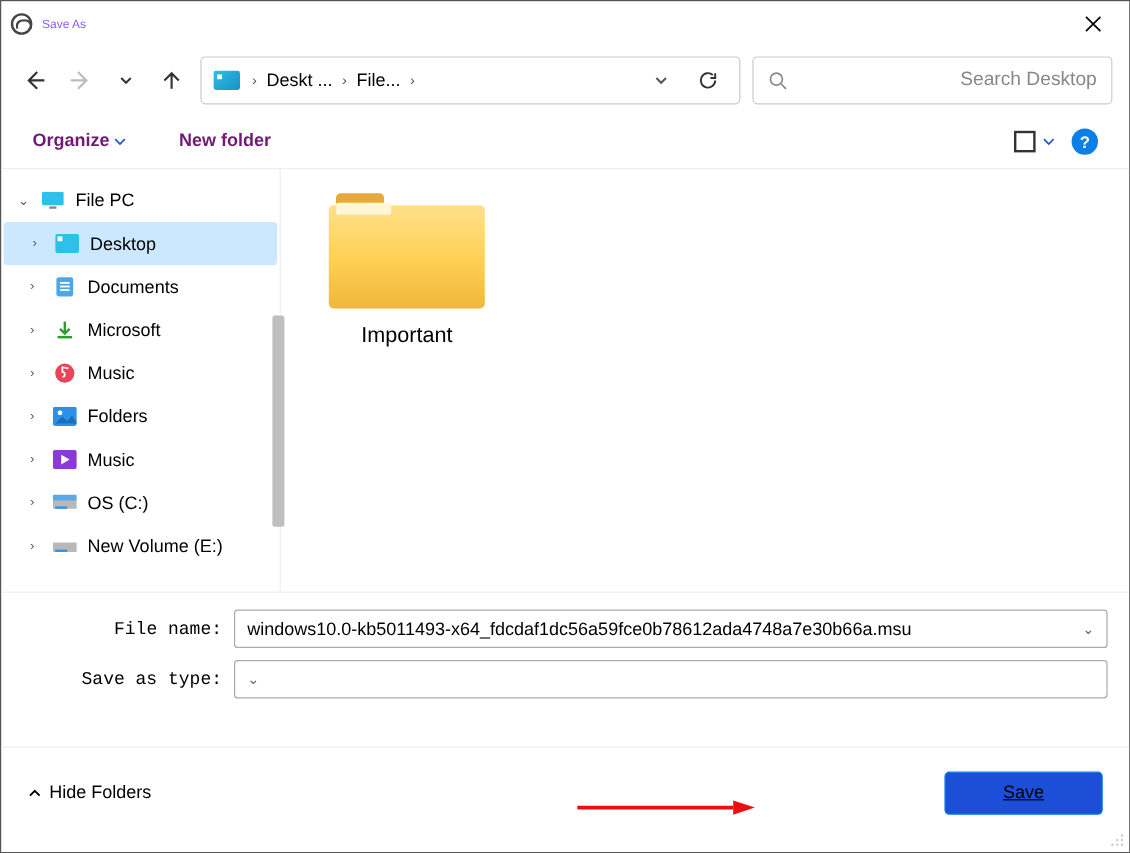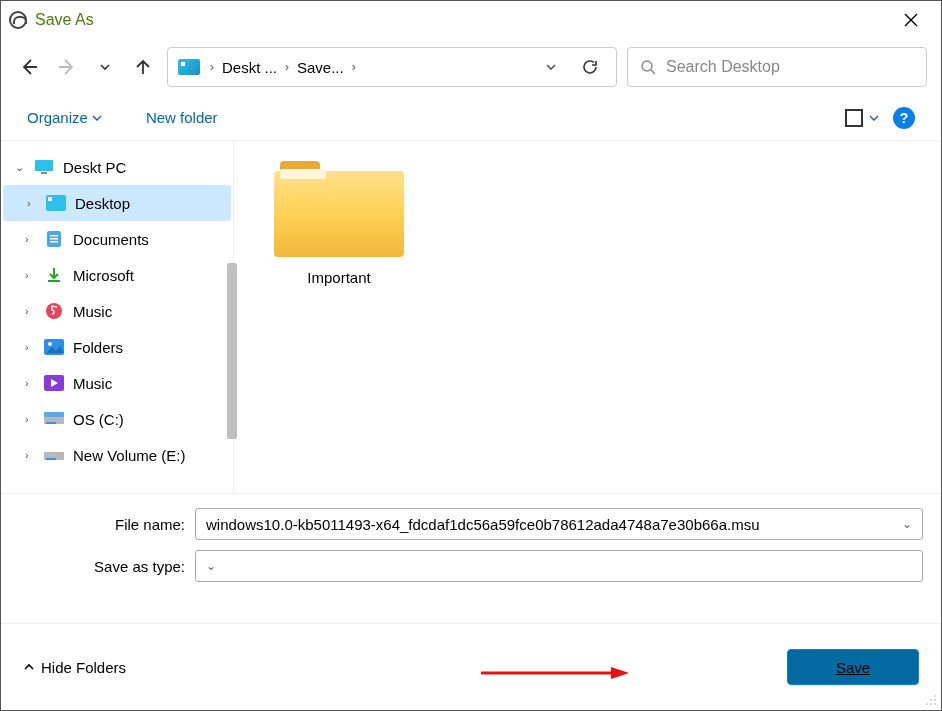--- a/index.html
+++ b/index.html
@@ -2,74 +2,74 @@
 <html><head>
   <meta charset="utf-8">
   <style>
     * { box-sizing: border-box; margin: 0; padding: 0; font-family: "Segoe UI", Tahoma, sans-serif; }
     body { background: #fff; width: 942px; height: 711px; overflow: hidden; position: relative; border: 1px solid #555; }
 
     
     .titlebar { display: flex; align-items: center; height: 38px; padding: 0 8px; }
     .title-icon { width: 18px; height: 18px; border-radius: 50%; border: 2px solid #444; margin-right: 8px; position: relative; }
     .title-icon::after { content: ""; position: absolute; width: 10px; height: 6px; border: 2px solid #444; border-bottom: none; border-radius: 6px 6px 0 0; left: 2px; top: 3px; }
-    .title-text { font-size: 16px; color: #4d7c0f; }
+    .title-text { font-size: 10px; color: #8b5cf6; }
     .close-btn { margin-left: auto; width: 44px; height: 32px; display: flex; align-items: center; justify-content: center; cursor: pointer; font-size: 16px; }
 
     
     .navrow { display: flex; align-items: center; height: 56px; padding: 0 14px; gap: 10px; }
     .navbtn { width: 28px; height: 34px; display: flex; align-items: center; justify-content: center; color: #333; cursor: pointer; }
     .navbtn.disabled { color: #aaa; }
     .addr-bar { flex: 1; display: flex; align-items: center; border: 1px solid #ccc; border-radius: 4px; height: 40px; padding: 0 4px; background: #fff; }
     .addr-icon { width: 22px; height: 16px; background: linear-gradient(135deg,#2dc0e8,#1a8fc4); border-radius: 2px; margin: 0 6px; position: relative; }
     .addr-icon::after { content:""; position:absolute; left:3px; top:3px; width:4px; height:4px; background:#fff; }
     .addr-seg { padding: 0 4px; font-size: 15px; color: #000; white-space: nowrap; }
     .addr-chev { color: #555; font-size: 12px; padding: 0 4px; }
     .addr-spacer { flex: 1; }
     .addr-down { padding: 0 10px; color: #555; }
     .refresh-btn { width: 44px; height: 40px; display:flex; align-items:center; justify-content:center; }
-    .search-box { width: 300px; height: 40px; border: 1px solid #ccc; border-radius: 4px; display: flex; align-items: center; padding: 0 12px; color: #888; }
+    .search-box { width: 300px; height: 40px; border: 1px solid #ccc; border-radius: 4px; display: flex; align-items: center; padding: 0 12px; color: #888; justify-content: space-between; }
     .search-icon { margin-right: 10px; width:16px; height:16px; }
 
     
     .toolbar { display: flex; align-items: center; height: 46px; padding: 0 26px; border-bottom: 1px solid #eee; }
-    .tool-link { color: #0369a1; font-size: 15px; margin-right: 44px; display:flex; align-items:center; gap:4px; cursor:pointer; }
+    .tool-link { color: #701a75; font-size: 15px; margin-right: 44px; display:flex; align-items:center; gap:4px; cursor:pointer;font-weight:bold; }
     .tool-right { margin-left: auto; display:flex; align-items:center; gap:14px; }
     .view-icon { width:18px; height:18px; border:2px solid #333; display:inline-block; }
     .help-icon { width:22px; height:22px; border-radius:50%; background:#0a7fe8; color:#fff; display:flex; align-items:center; justify-content:center; font-size:14px; font-weight:bold; }
 
     
     .body { display: flex; height: 352px; }
     .sidebar { width: 232px; padding-top: 8px; position: relative; }
     .tree-item { display: flex; align-items: center; height: 36px; padding-left: 14px; font-size: 15px; cursor:pointer; }
     .tree-item .chevron { width: 14px; color: #555; font-size: 11px; }
     .tree-item.sub { padding-left: 24px; }
     .tree-item.selected { background: #cce8ff; border-radius: 3px; margin: 0 2px; }
     .tree-icon { width: 22px; height: 18px; margin: 0 8px 0 4px; display:flex; align-items:center; justify-content:center; }
     .scroll-thumb { position:absolute; right: -4px; top: 122px; width: 10px; height: 176px; background:#bfbfbf; border-radius:2px; }
 
     .content { flex: 1; padding: 20px 30px; display: flex; gap: 36px; align-items: flex-start; border-left: 1px solid #eee; }
     .folder-item { width: 150px; text-align: center; cursor:pointer; }
     .folder-shape { width: 130px; height: 96px; margin: 0 auto 12px; position: relative; }
     .folder-back { position:absolute; left:6px; top:0; width:40px; height:14px; background:#e8a83a; border-radius:4px 4px 0 0; }
     .folder-front { position:absolute; left:0; top:10px; width:130px; height:86px; background:linear-gradient(180deg,#ffe08a 0%,#ffd156 50%,#f0b83a 100%); border-radius:4px; }
     .folder-flap { position:absolute; left:6px; top:8px; width:46px; height:10px; background:#fff6d8; border-radius:2px; }
-    .folder-label { font-size: 15px; color:#000; }
+    .folder-label { font-size: 18px; color:#000; }
 
     
     .fields { padding: 14px 18px 6px 18px; border-top: 1px solid #eee; }
     .field-row { display: flex; align-items: center; margin-bottom: 10px; }
-    .field-label { width: 176px; text-align: right; padding-right: 10px; font-size: 15px; }
+    .field-label { width: 176px; text-align: right; padding-right: 10px; font-size: 15px; font-family: Liberation Mono, monospace; }
     .field-input { flex: 1; height: 32px; border: 1px solid #aaa; border-radius: 3px; padding: 0 10px; font-size: 15px; display:flex; align-items:center; justify-content:space-between; background:#fff; }
     .field-chev { color:#666; font-size:12px; }
 
     
-    .footer { display:flex; align-items:center; padding: 8px 22px; border-top: 1px solid #eee; position:absolute; bottom:0; left:0; right:0; height:87px; }
+    .footer { display:flex; align-items:center; padding: 8px 22px; border-top: 1px solid #eee; position:absolute; bottom:12px; left:0; right:0; height:76px; }
     .hide-folders { display:flex; align-items:center; gap:6px; font-size:15px; cursor:pointer; }
-    .btn { width: 132px; height: 36px; border: 1px solid #aaa; border-radius: 4px; background:#0369a1; font-size:15px; cursor:pointer;text-decoration:underline; }
+    .btn { width: 132px; height: 36px; border: 1px solid #aaa; border-radius: 4px; background:#1d4ed8; font-size:15px; cursor:pointer;text-decoration:underline; }
     .btn.primary { border-color: #0a7fe8; }
     .footer .btns { margin-left:auto; display:flex; gap:18px; }
 
     
     .arrow-annot { position:absolute; left: 480px; bottom: 30px; width: 150px; height: 14px; pointer-events:none; }
 
     
     .grip { position:absolute; right:4px; bottom:4px; width:12px; height:12px; opacity:.5; }
 
     svg { display:block; }
@@ -107,21 +107,21 @@
     <svg width="20" height="20" viewBox="0 0 20 20">
         <path d="M10 17 V4 M4 10 L10 4 L16 10" stroke="#333" stroke-width="1.8" fill="none"></path>
       </svg>
   </div>
 
   <div class="addr-bar">
     <span class="addr-icon"></span>
     <span class="addr-chev">›</span>
     <span class="addr-seg">Deskt ...</span>
     <span class="addr-chev">›</span>
-    <span class="addr-seg">Save...</span>
+    <span class="addr-seg">File...</span>
     <span class="addr-chev">›</span>
     <span class="addr-spacer"></span>
     <span class="addr-down">
       <svg width="14" height="14" viewBox="0 0 14 14">
           <path d="M3 5 L7 9 L11 5" stroke="#555" stroke-width="1.6" fill="none"></path>
         </svg>
     </span>
     <span class="refresh-btn">
       <svg width="18" height="18" viewBox="0 0 18 18">
           <path d="M15 9 A6 6 0 1 1 13 4.5 M15 3 V7 H11" stroke="#333" stroke-width="1.6" fill="none"></path>
@@ -162,21 +162,21 @@
 <div class="body">
   <div class="sidebar">
     <div class="tree-item">
       <span class="chevron">⌄</span>
       <span class="tree-icon">
         <svg width="20" height="16" viewBox="0 0 20 16">
             <rect x="1" y="1" width="18" height="11" rx="1" fill="#2dc0e8"></rect>
             <rect x="7" y="13" width="6" height="2" fill="#888"></rect>
           </svg>
       </span>
-      <span>Deskt PC</span>
+      <span>File PC</span>
     </div>
 
     <div class="tree-item sub selected">
       <span class="chevron">›</span>
       <span class="tree-icon">
         <svg width="20" height="16" viewBox="0 0 20 16">
             <rect x="0" y="0" width="20" height="16" rx="2" fill="#2dc0e8"></rect>
             <rect x="2" y="2" width="4" height="4" fill="#fff"></rect>
           </svg>
       </span>

